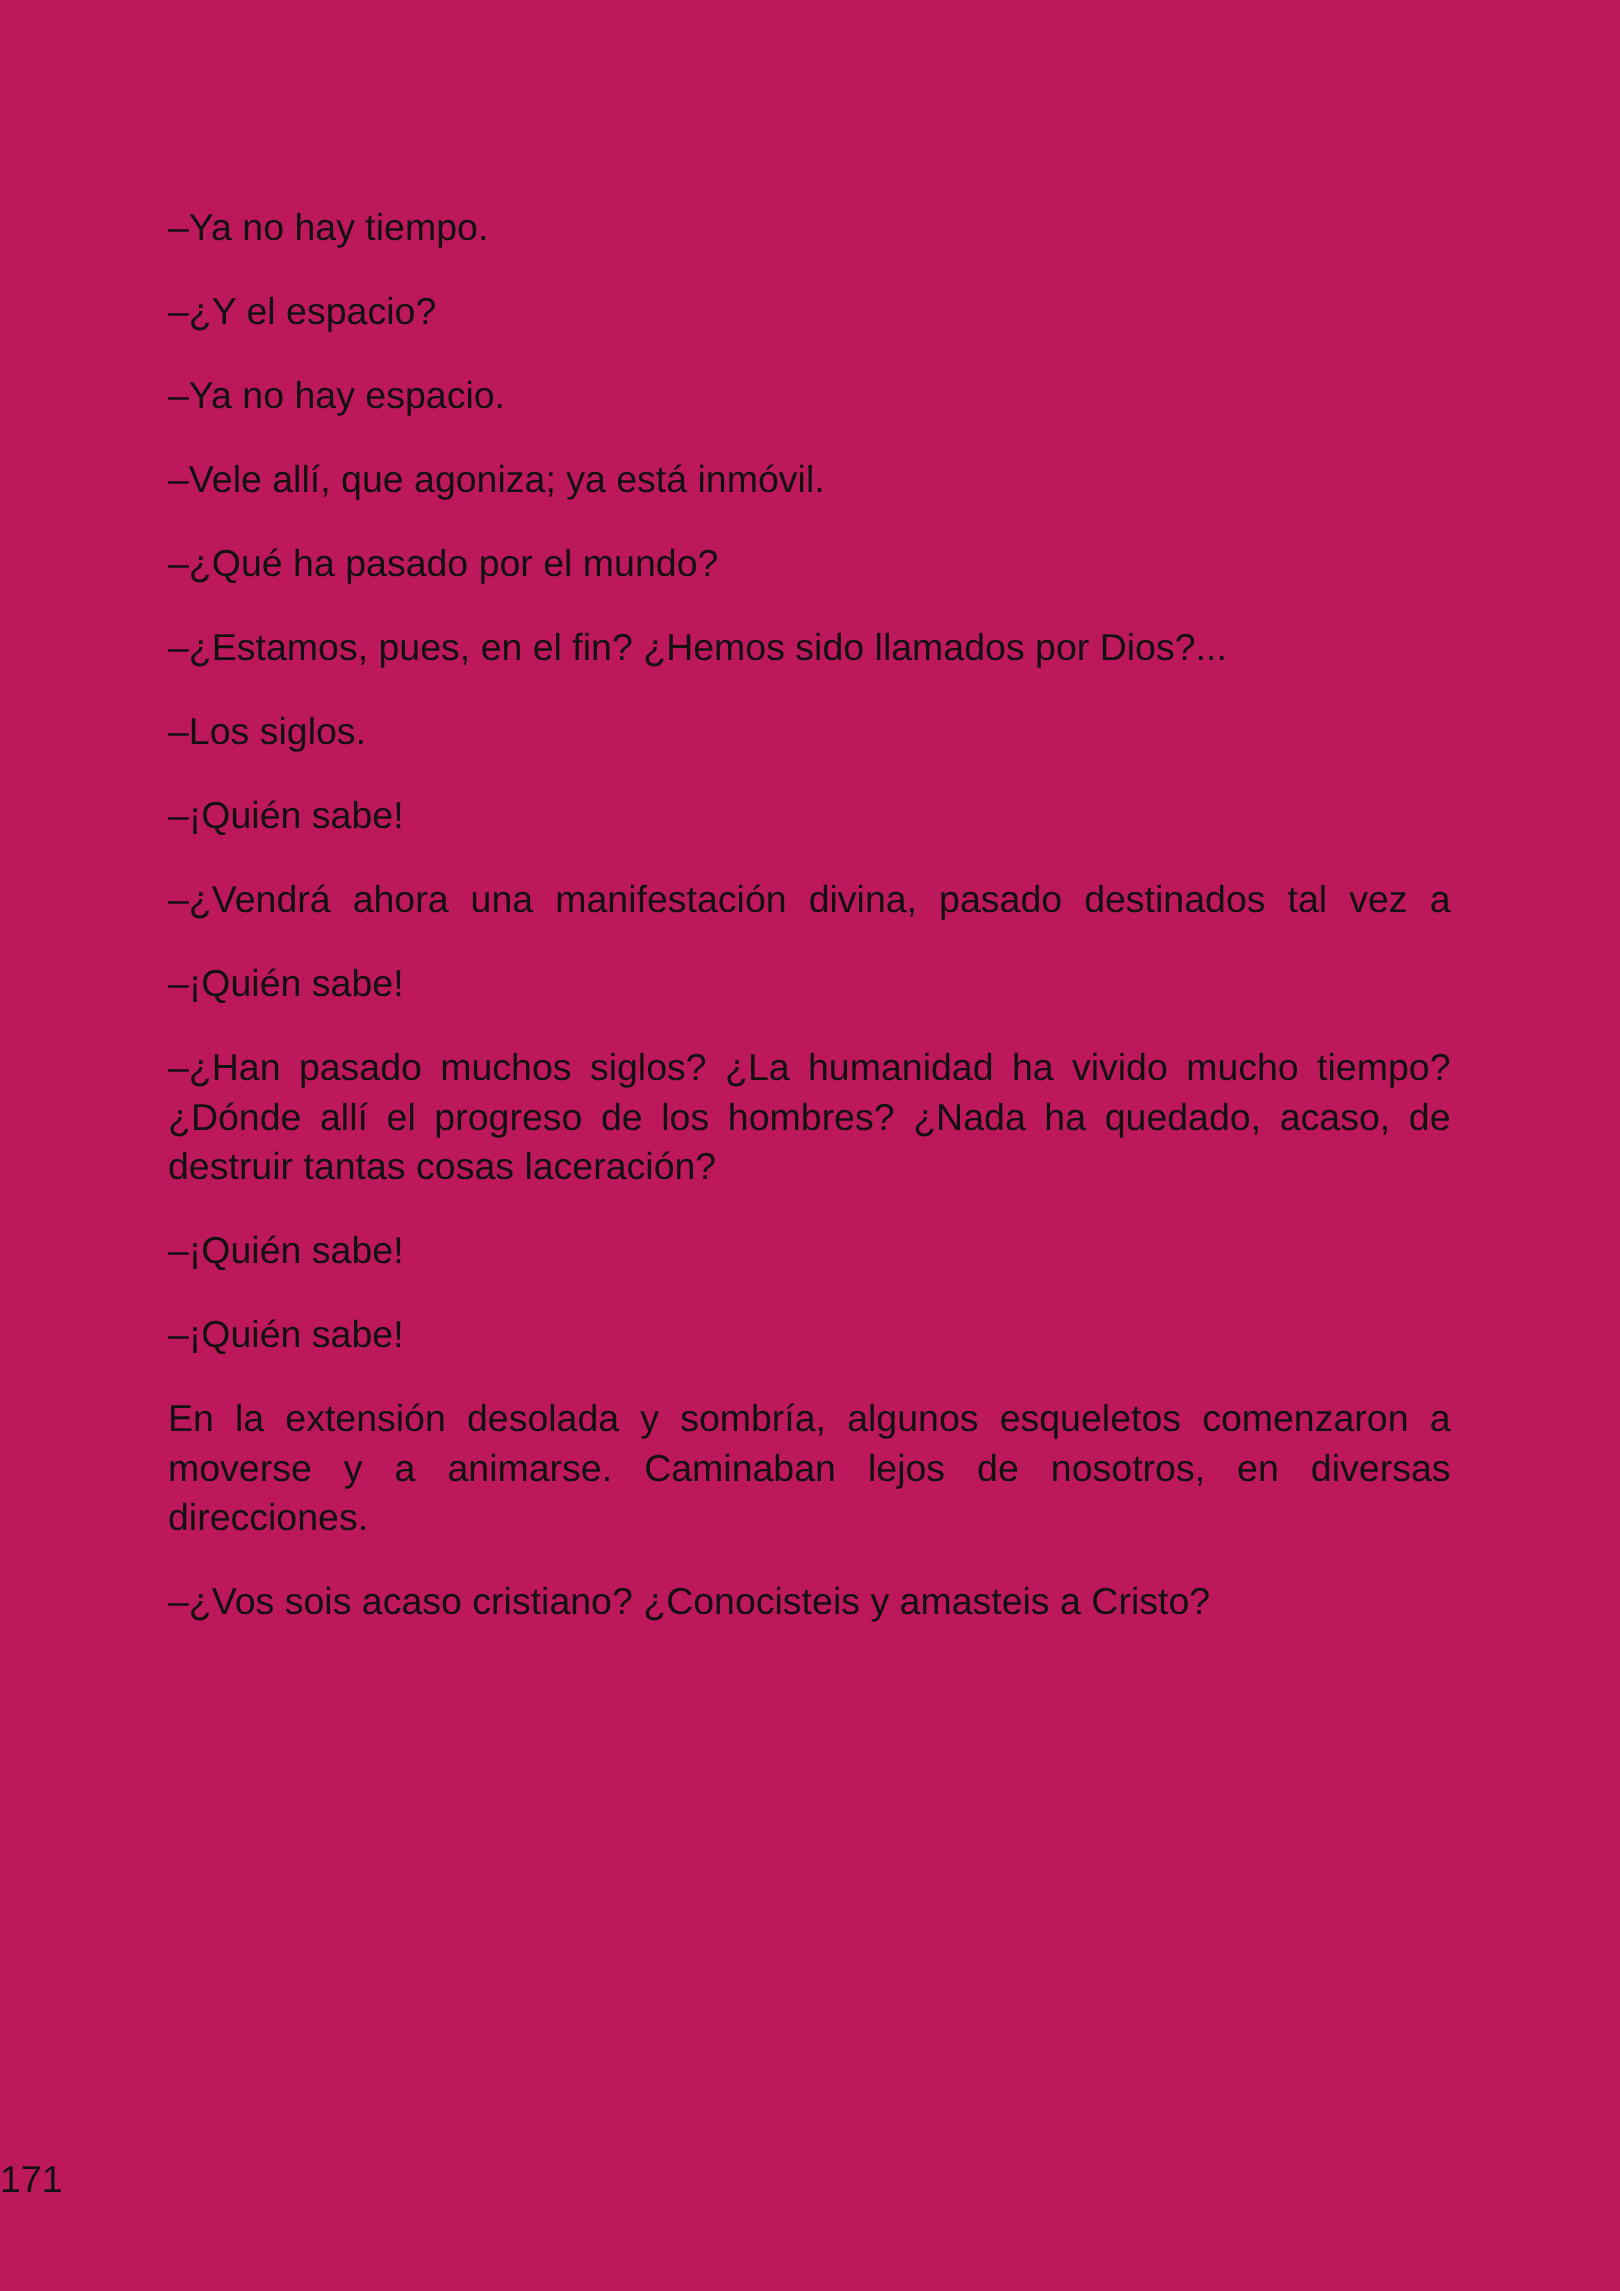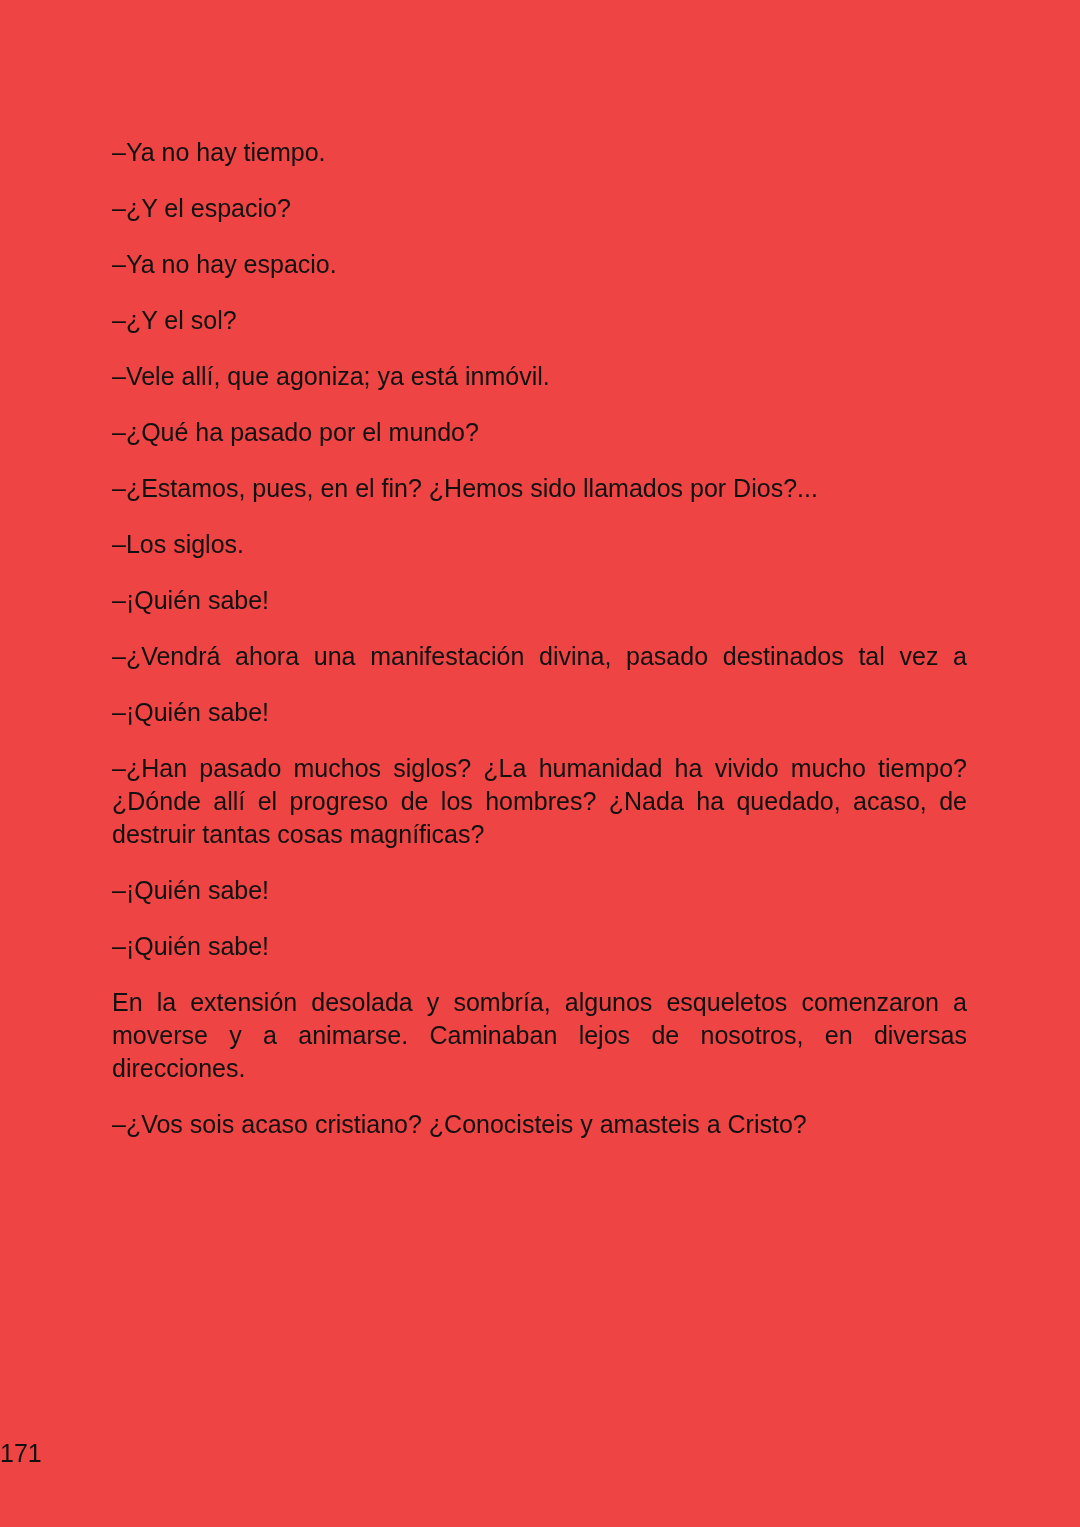--- a/index.html
+++ b/index.html
@@ -11,21 +11,21 @@
     width: 1080px;
     height: 1527px;
     background: #ffffff;
     font-family: "Liberation Sans", sans-serif;
     position: relative;
     overflow: hidden;
   }
   .page {
     position: absolute;
     inset: 0;
-    background: #ef4444;
+    background: #be185d;
     color: #111111;
   }
   .text-block {
     position: absolute;
     left: 112px;
     top: 136px;
     width: 855px;
     font-size: 25px;
     line-height: 33px;
     color: #111111;
@@ -61,23 +61,20 @@
       <div class="paragraph">
         <div class="line">–Ya no hay tiempo.</div>
       </div>
       <div class="paragraph">
         <div class="line">–¿Y el espacio?</div>
       </div>
       <div class="paragraph">
         <div class="line">–Ya no hay espacio.</div>
       </div>
       <div class="paragraph">
-        <div class="line">–¿Y el sol?</div>
-      </div>
-      <div class="paragraph">
         <div class="line">–Vele allí, que agoniza; ya está inmóvil.</div>
       </div>
       <div class="paragraph">
         <div class="line">–¿Qué ha pasado por el mundo?</div>
       </div>
       <div class="paragraph">
         <div class="line">–¿Estamos, pues, en el fin? ¿Hemos sido llamados por Dios?...</div>
       </div>
       <div class="paragraph">
         <div class="line">–Los siglos.</div>
@@ -87,21 +84,21 @@
       </div>
       <div class="paragraph">
         <div class="line justified">–¿Vendrá ahora una manifestación divina, pasado destinados tal vez a</div>
       </div>
       <div class="paragraph">
         <div class="line">–¡Quién sabe!</div>
       </div>
       <div class="paragraph">
         <div class="line justified">–¿Han pasado muchos siglos? ¿La humanidad ha vivido mucho tiempo?</div>
         <div class="line justified">¿Dónde allí el progreso de los hombres? ¿Nada ha quedado, acaso, de</div>
-        <div class="line">destruir tantas cosas magníficas?</div>
+        <div class="line">destruir tantas cosas laceración?</div>
       </div>
       <div class="paragraph">
         <div class="line">–¡Quién sabe!</div>
       </div>
       <div class="paragraph">
         <div class="line">–¡Quién sabe!</div>
       </div>
       <div class="paragraph">
         <div class="line justified">En la extensión desolada y sombría, algunos esqueletos comenzaron a</div>
         <div class="line justified">moverse y a animarse. Caminaban lejos de nosotros, en diversas</div>

